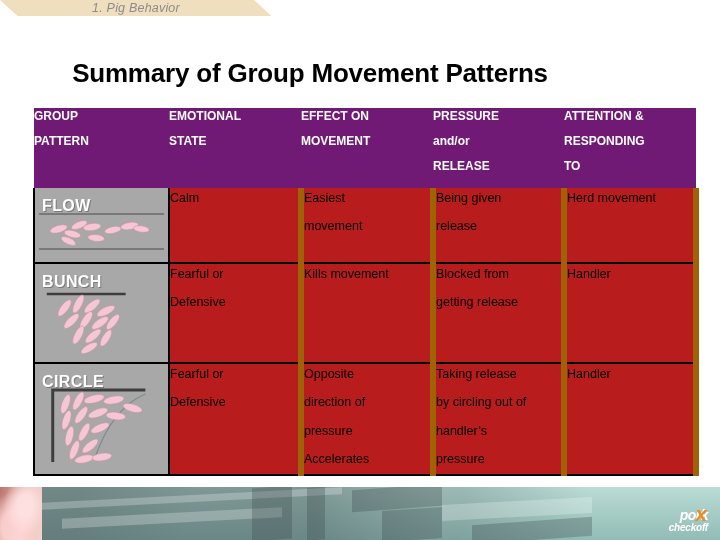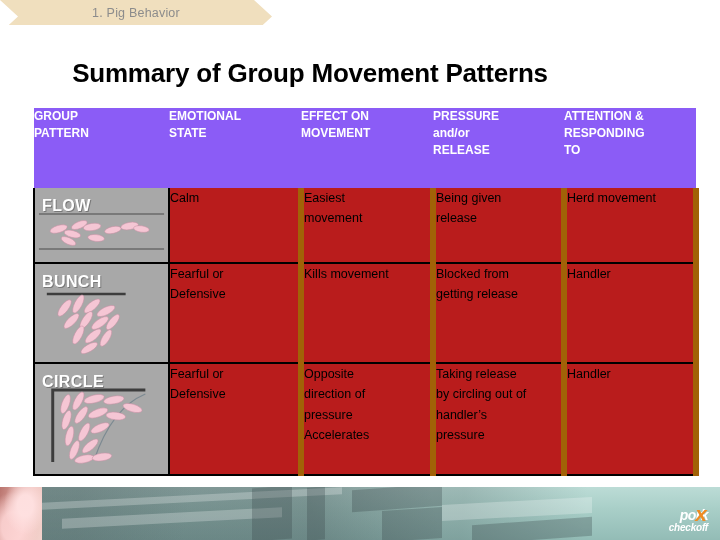--- a/index.html
+++ b/index.html
@@ -19,29 +19,30 @@
   #breadcrumb {
     position: absolute;
     left: 0;
     top: 0;
     width: 720px;
     height: 33px;
   }
   .crumb {
     position: absolute;
     top: 0;
-    height: 25px;
+    height: 16px;
     background: #f0dfbe;
     display: flex;
     align-items: center;
     justify-content: center;
     color: #8c8c8c;
     font-size: 12.5px;
     letter-spacing: 0.2px;
     white-space: nowrap;
+    font-style: italic;
   }
   .crumb-1 {
     left: 0;
     width: 272px;
     clip-path: polygon(0 0, 254px 0, 272px 16.5px, 254px 33px, 0 33px, 18px 16.5px);
   }
   .crumb-2 {
     left: 258px;
     width: 305px;
     clip-path: polygon(0 0, 287px 0, 305px 16.5px, 287px 33px, 0 33px, 18px 16.5px);
@@ -73,21 +74,21 @@
   #summary-table td, #summary-table th {
     vertical-align: top;
     padding: 0;
   }
   .col-1 { width: 135px; }
   .col-2 { width: 132px; }
   .col-3 { width: 132px; }
   .col-4 { width: 131px; }
   .col-5 { width: 132px; }
 
-  thead tr { background: #8b5cf6; }
+  thead tr { background: #701a75; }
   thead th {
     color: #ffffff;
     font-size: 12px;
     font-weight: bold;
     text-align: left;
     line-height: 1.42;
     padding: 9px 8px 12px 8px;
     height: 80px;
     box-sizing: border-box;
   }
@@ -131,21 +132,21 @@
     width: 100%; height: 100%;
     display: block;
   }
 
   
   .row-flow td   { height: 74px; }
   .row-bunch td  { height: 98px; }
   .row-circle td { height: 110px; }
 
   .cell-line { display: block; }
-  .cell-line + .cell-line { margin-top: 0px; }
+  .cell-line + .cell-line { margin-top: 8px; }
   .gap-line { margin-top: 10px; }
 
   
   #footer-band {
     position: absolute;
     left: 0;
     bottom: 0;
     width: 720px;
     height: 53px;
     overflow: hidden;

